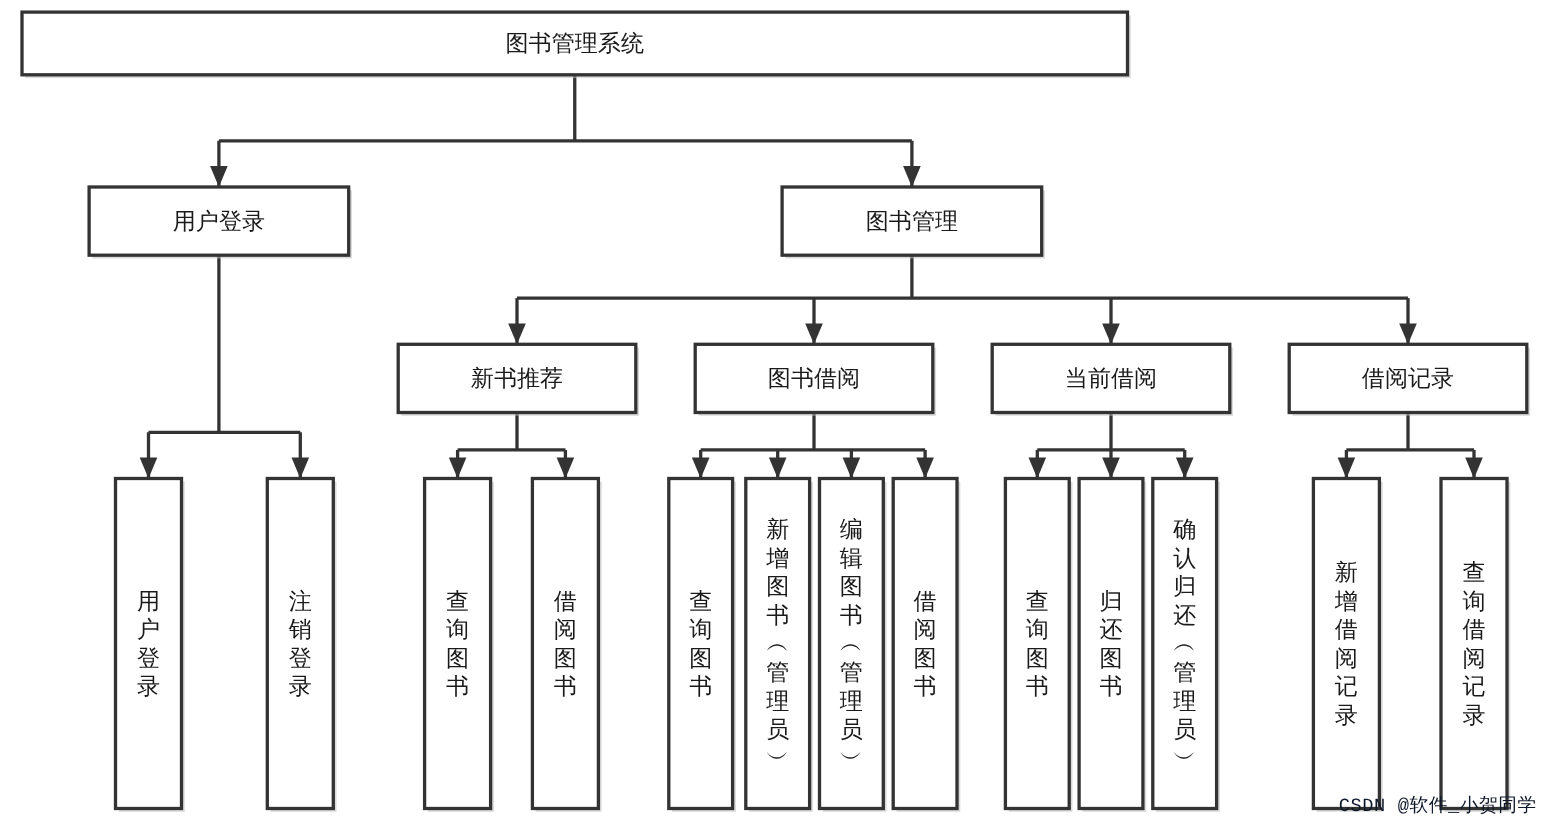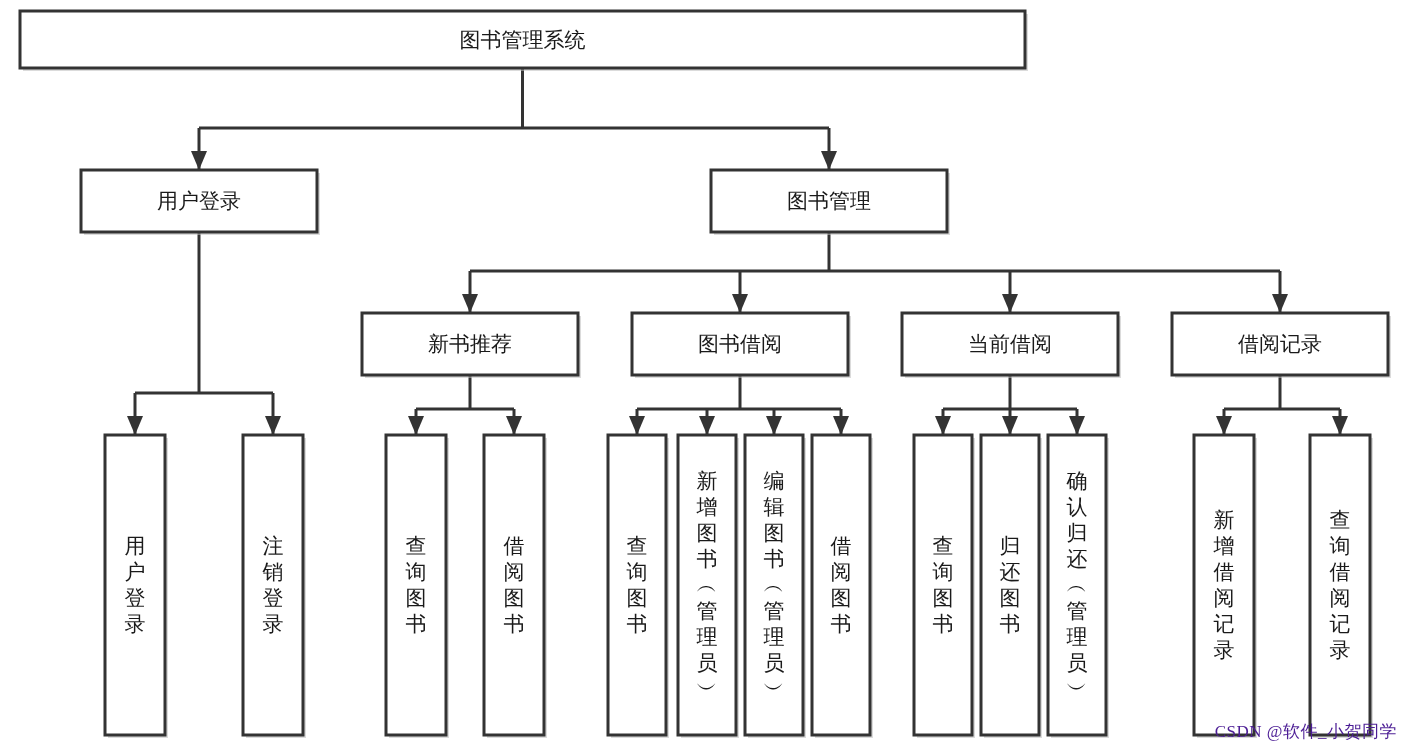--- a/index.html
+++ b/index.html
@@ -56,23 +56,23 @@
   .node-label-v {
     font-family: "DejaVu Sans", "Liberation Sans", sans-serif;
     font-size: 21px;
     fill: #1a1a1a;
     text-anchor: middle;
   }
   .watermark {
     position: absolute;
     right: 8px;
     bottom: 4px;
-    font-family: Liberation Serif, serif;
+    font-family: Liberation Mono, monospace;
     font-size: 17px;
-    color: #4c1d95;
+    color: #0f172a;
     letter-spacing: 0.5px;
     white-space: nowrap;
     user-select: none;
     margin-left: 16px;
   }
 </style>
 </head>
 <body>
 
 <div id="diagram-root">

